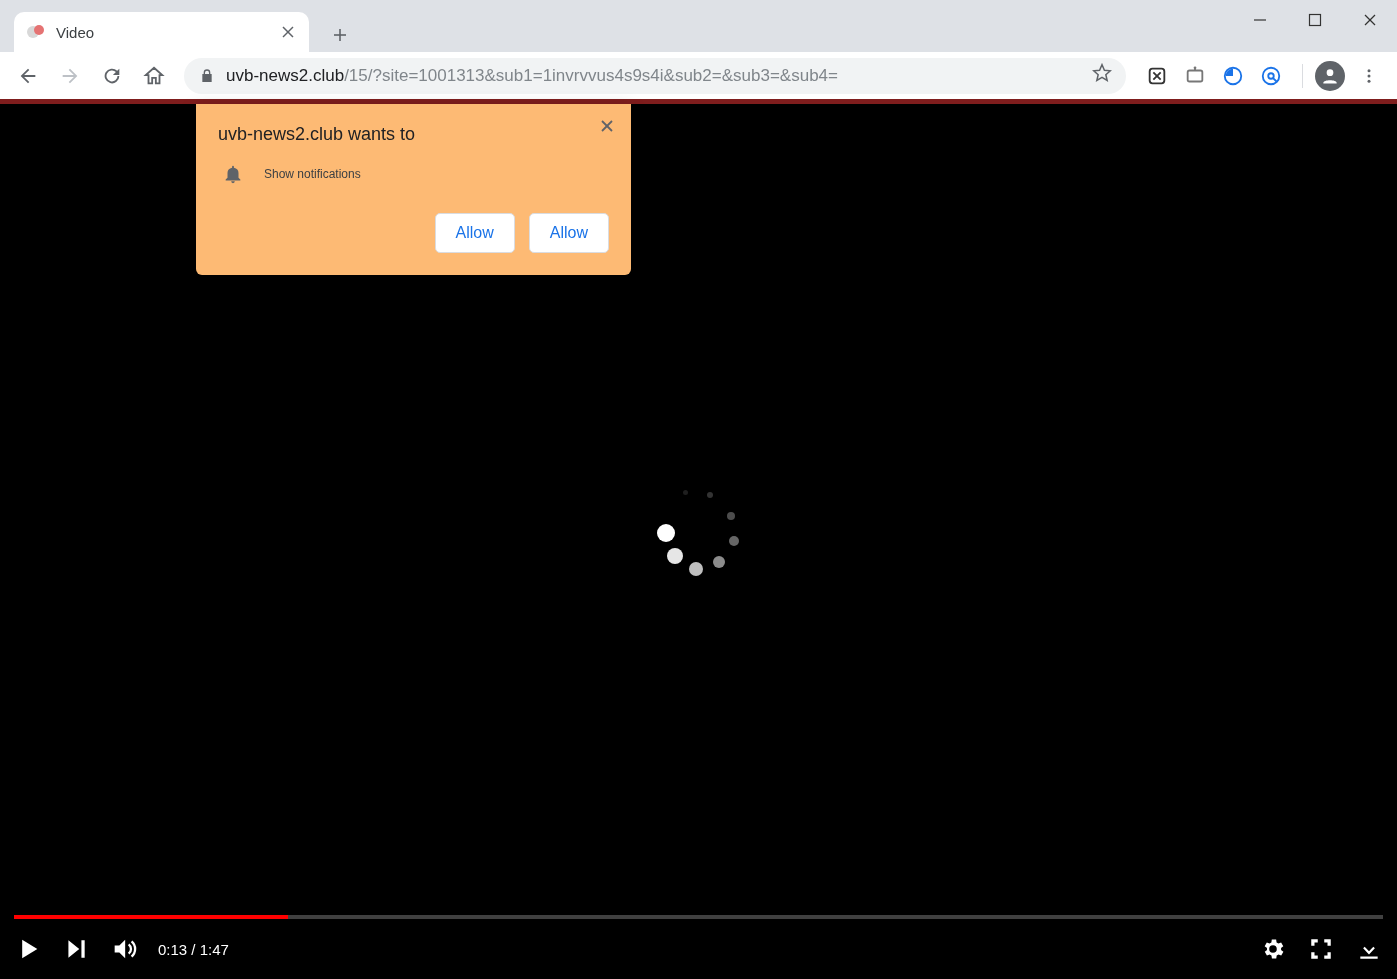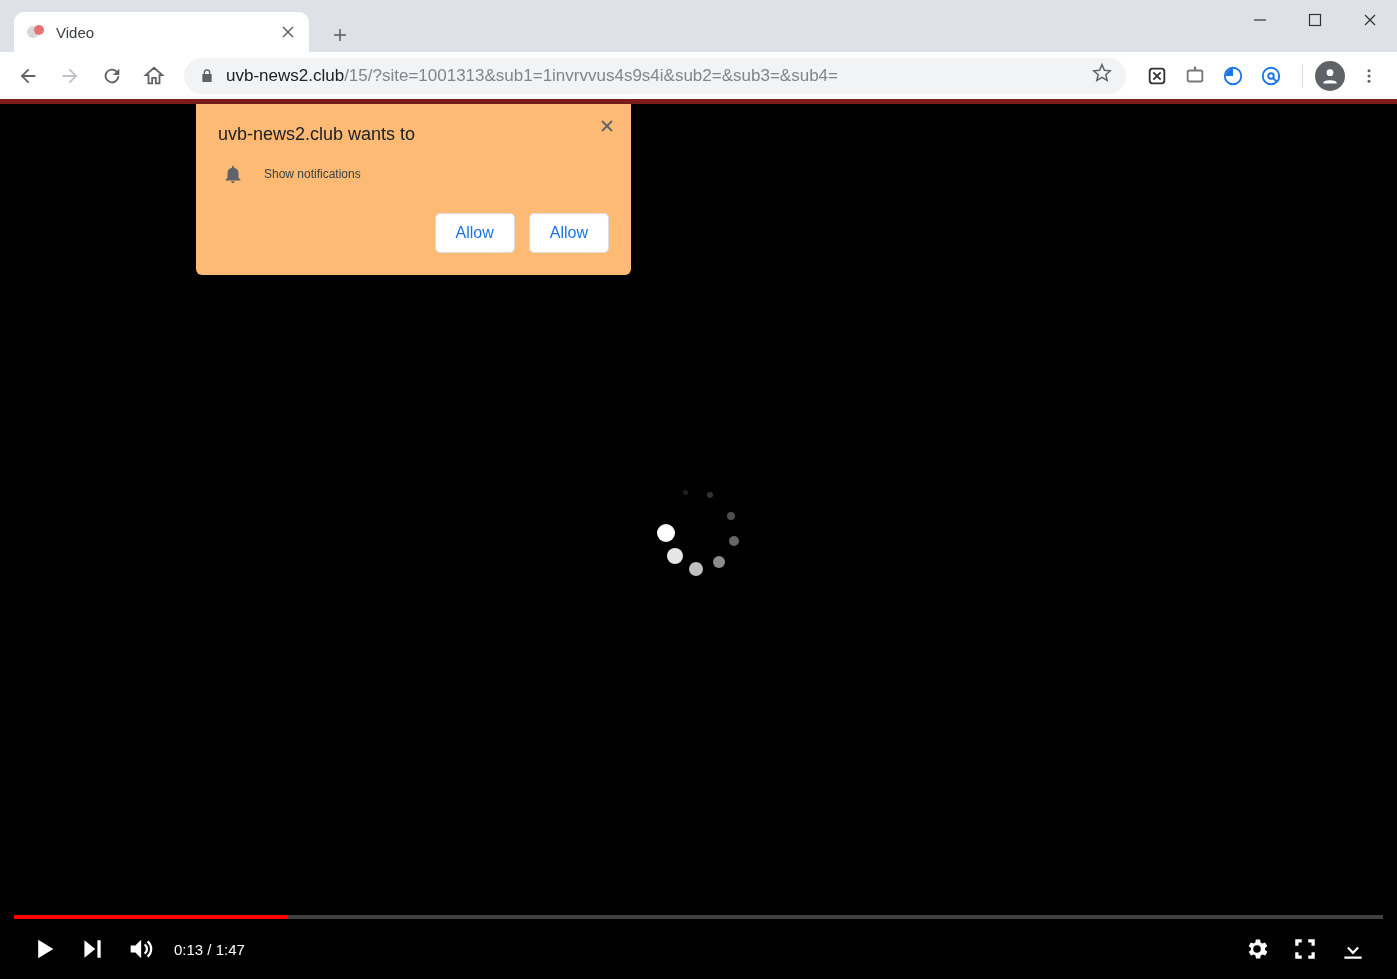--- a/index.html
+++ b/index.html
@@ -141,21 +141,21 @@
     height: 100%;
     background: #ff0000;
     width: 20%;
   }
   .video-controls {
     position: absolute;
     left: 0; right: 0; bottom: 0;
     height: 60px;
     display: flex;
     align-items: center;
-    padding: 0 20px;
+    padding: 0 4px;
     color: #fff;
   }
   .vbtn {
     width: 48px; height: 48px;
     display:flex; align-items:center; justify-content:center;
   }
   .time { font-size: 15px; margin-left: 10px; }
   .spacer { flex: 1; }
   
   .popup {

